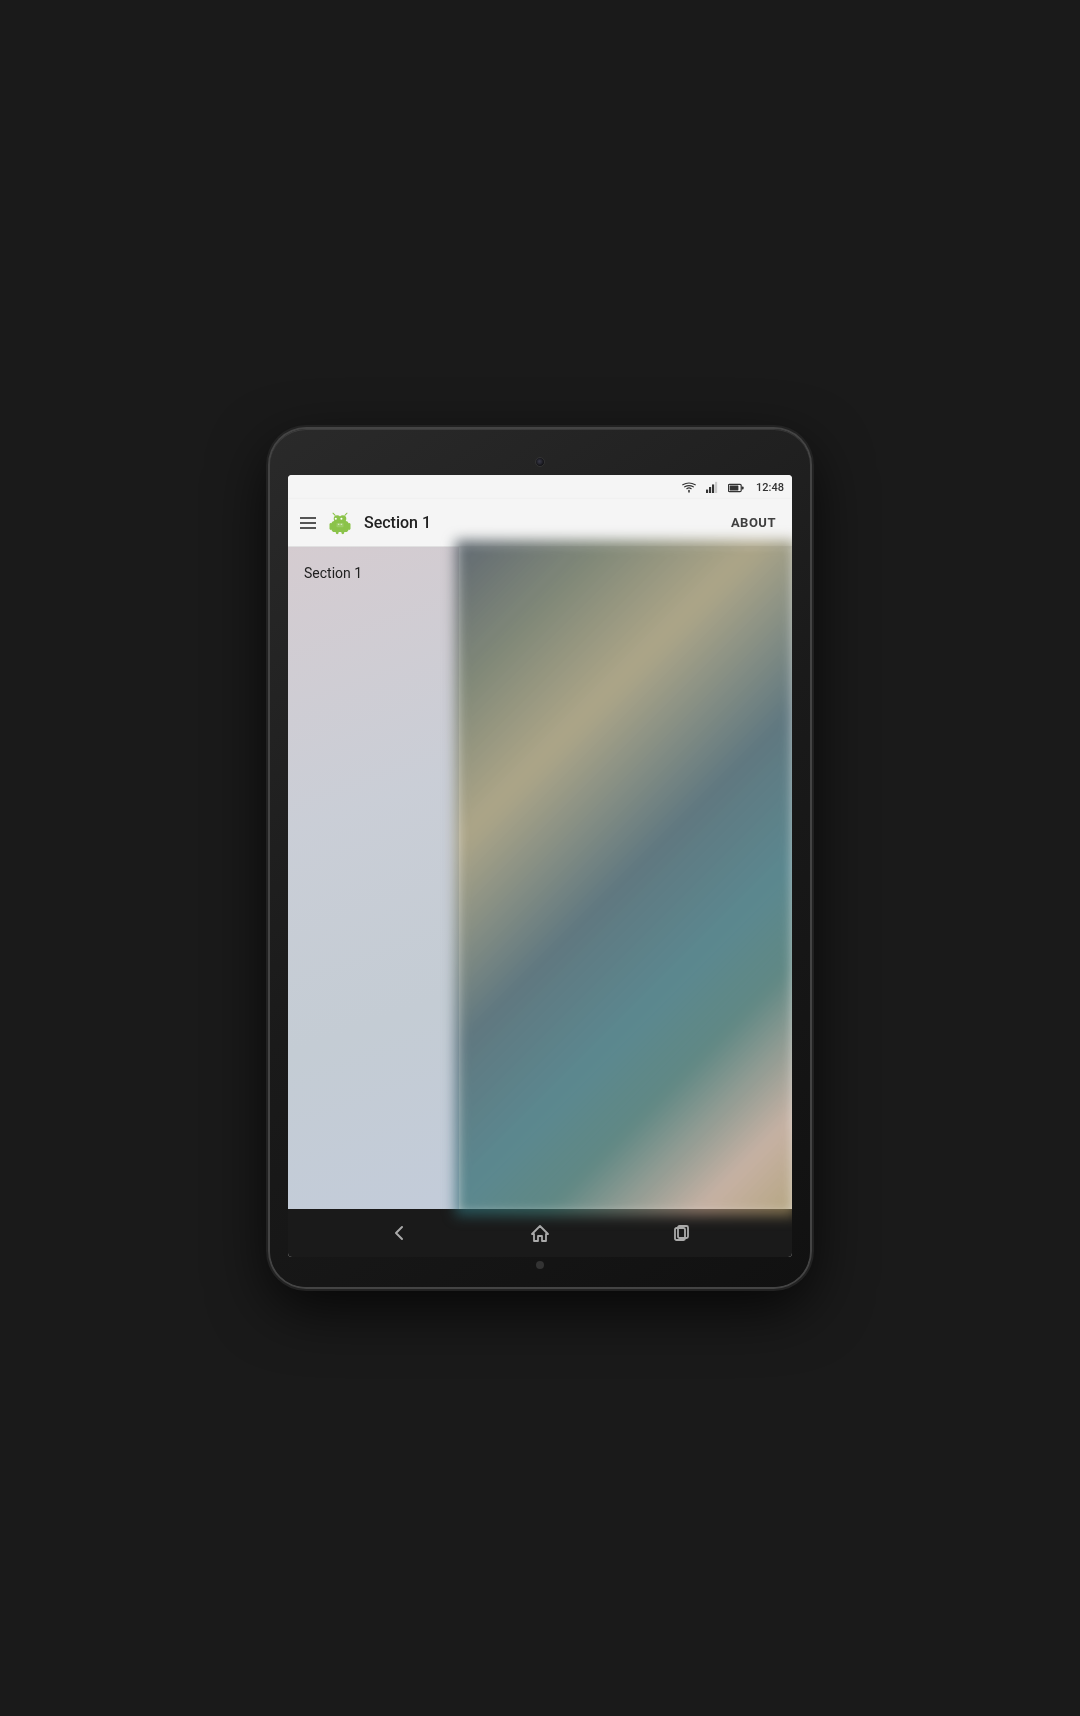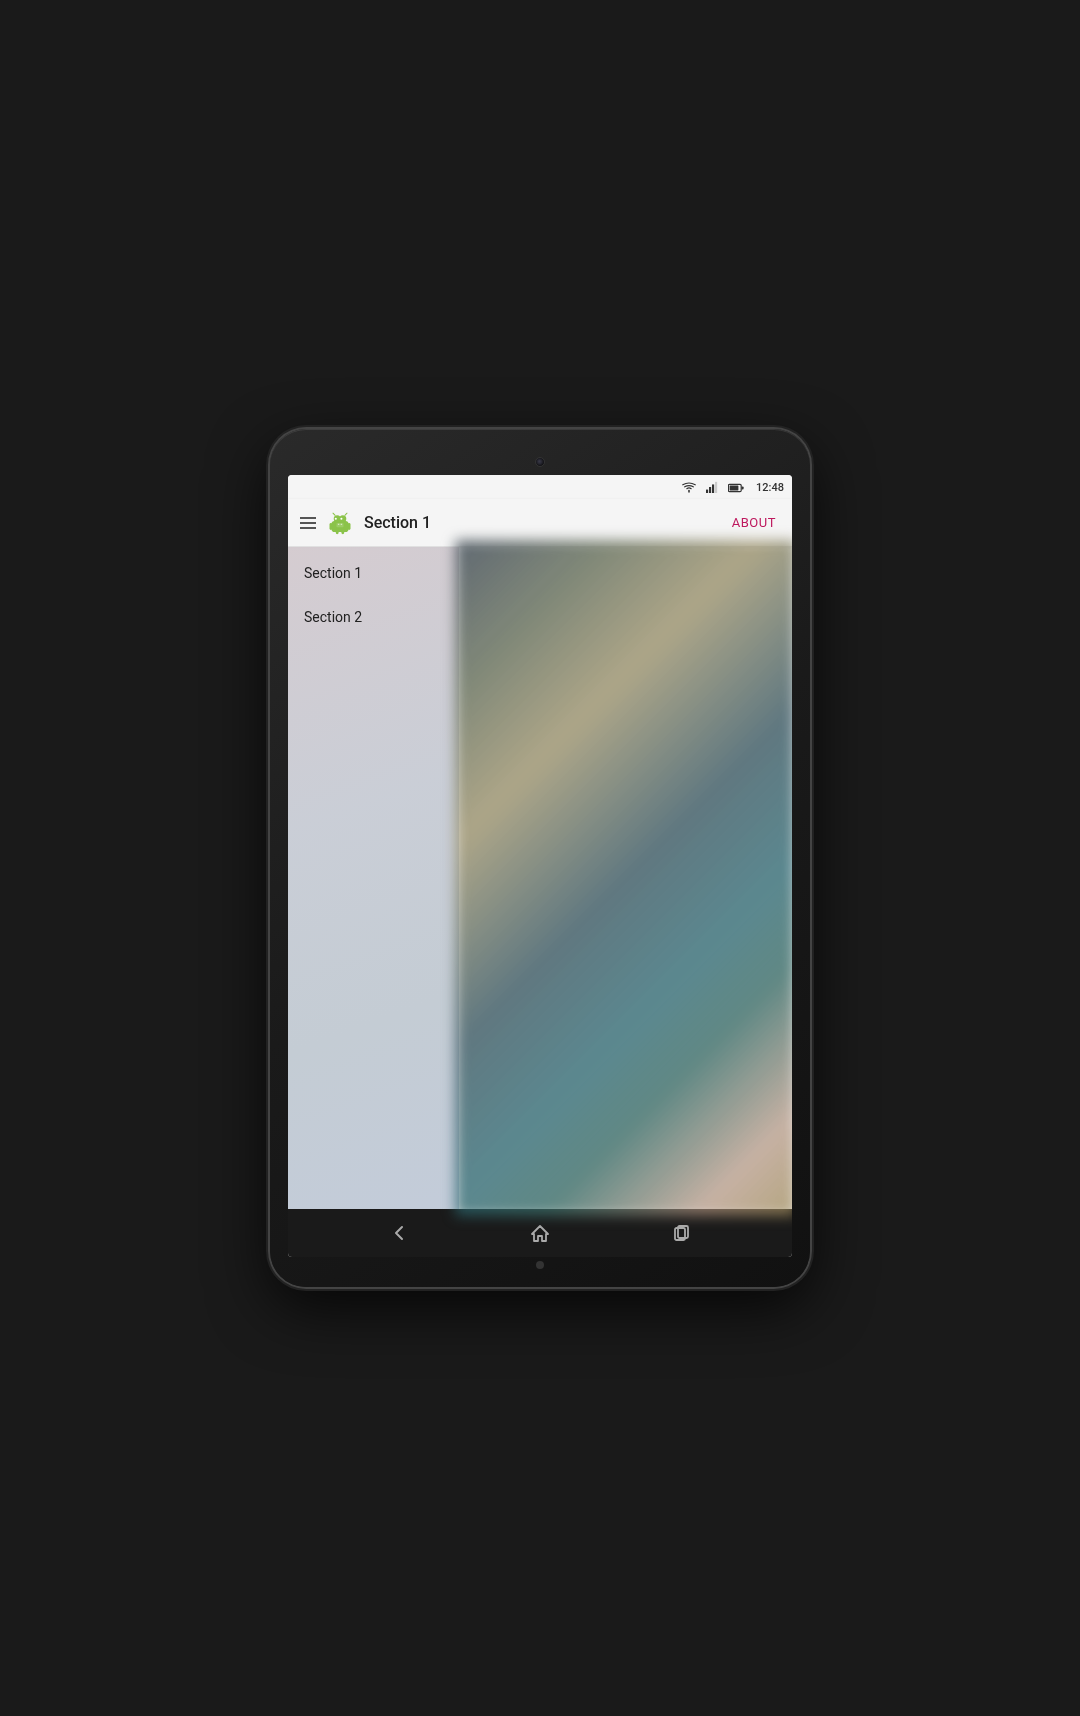--- a/index.html
+++ b/index.html
@@ -135,22 +135,22 @@
 
     .app-title {
       font-size: 16px;
       font-weight: 500;
       color: #212121;
       flex: 1;
     }
 
     .about-btn {
       font-size: 13px;
-      font-weight: 400;
-      color: #be185d;
+      font-weight: 700;
+      color: #404040;
       letter-spacing: 0.5px;
       cursor: pointer;
       padding: 4px;
     }
 
     
     .content-area {
       flex: 1;
       display: flex;
       flex-direction: row;
@@ -296,21 +296,20 @@
         <rect x="21" y="21" width="2" height="2" rx="0.5" fill="white" opacity="0.6"></rect>
       </svg>
       <span class="app-title">Section 1</span>
       <span class="about-btn">ABOUT</span>
     </div>
 
     <div class="content-area">
 
       <div class="nav-drawer">
         <div class="nav-item">Section 1</div>
-        <div class="nav-item">Section 2</div>
       </div>
 
       <div class="main-pane">
       </div>
 
     </div>
 
     <div class="bottom-nav">
 
       <div class="nav-btn">

